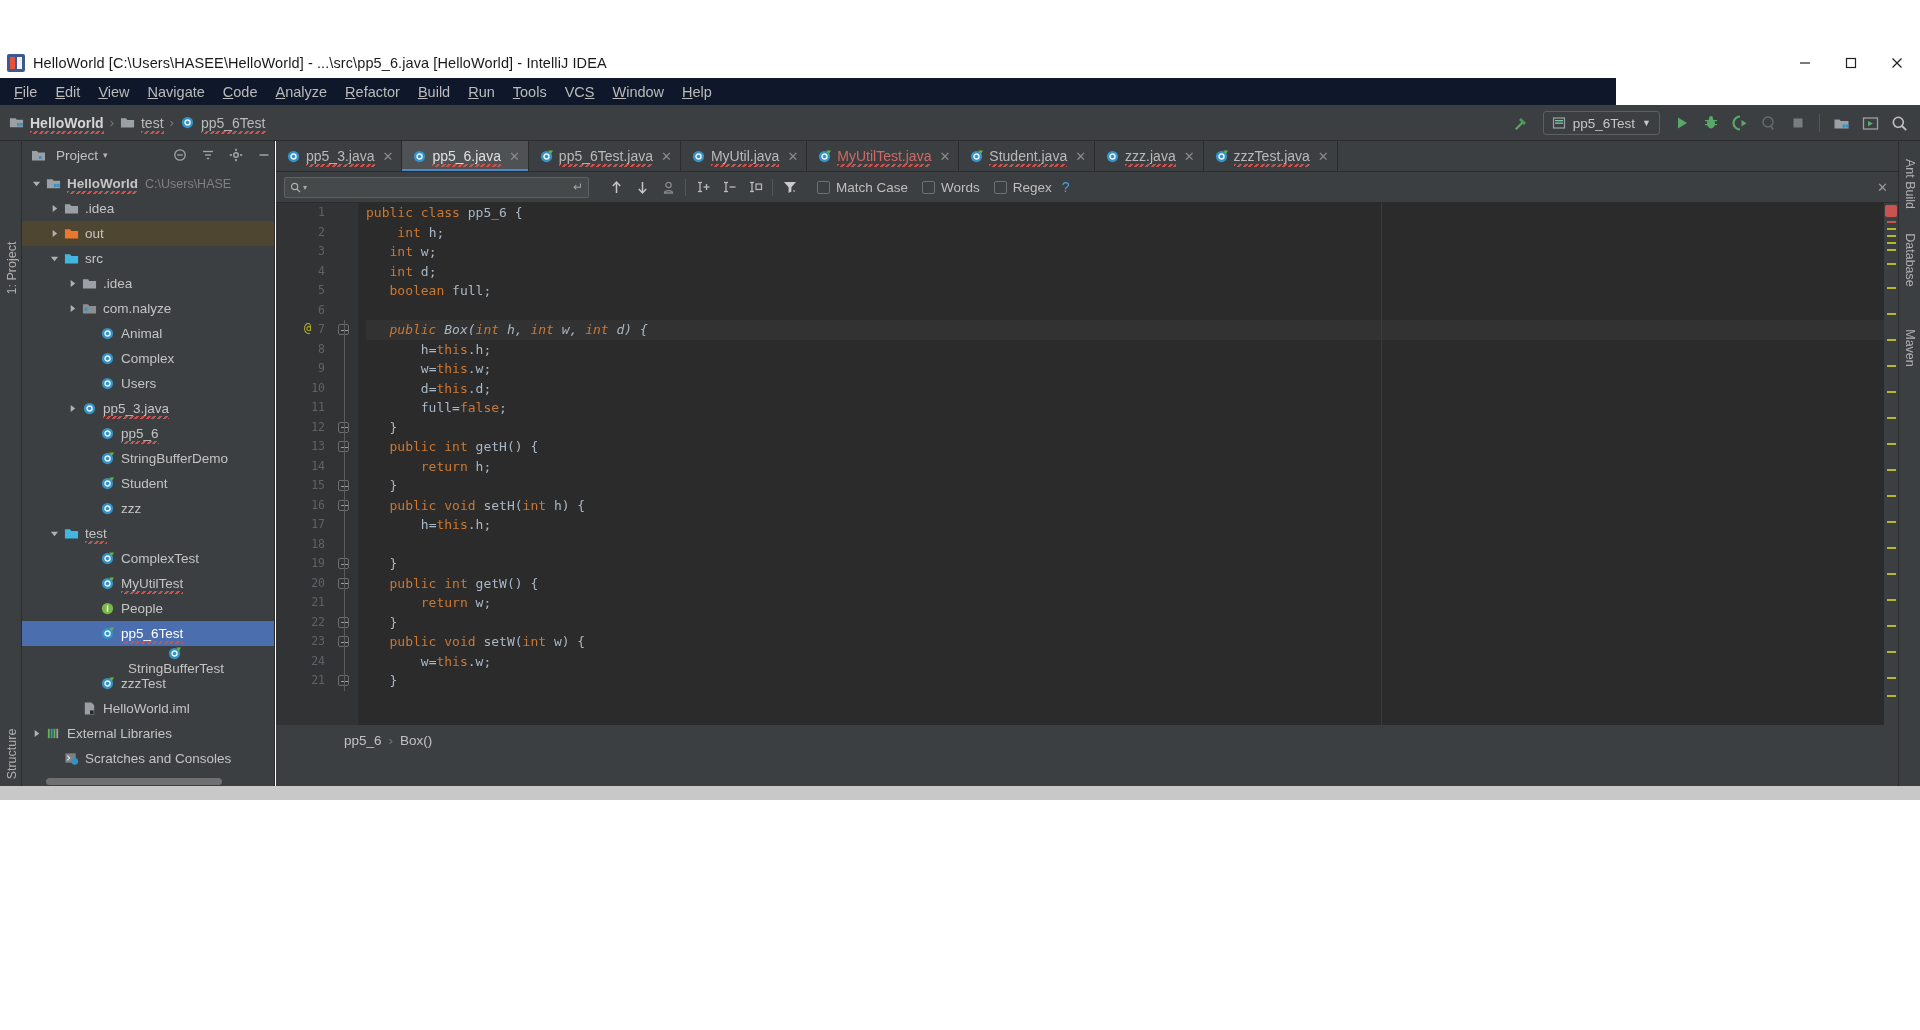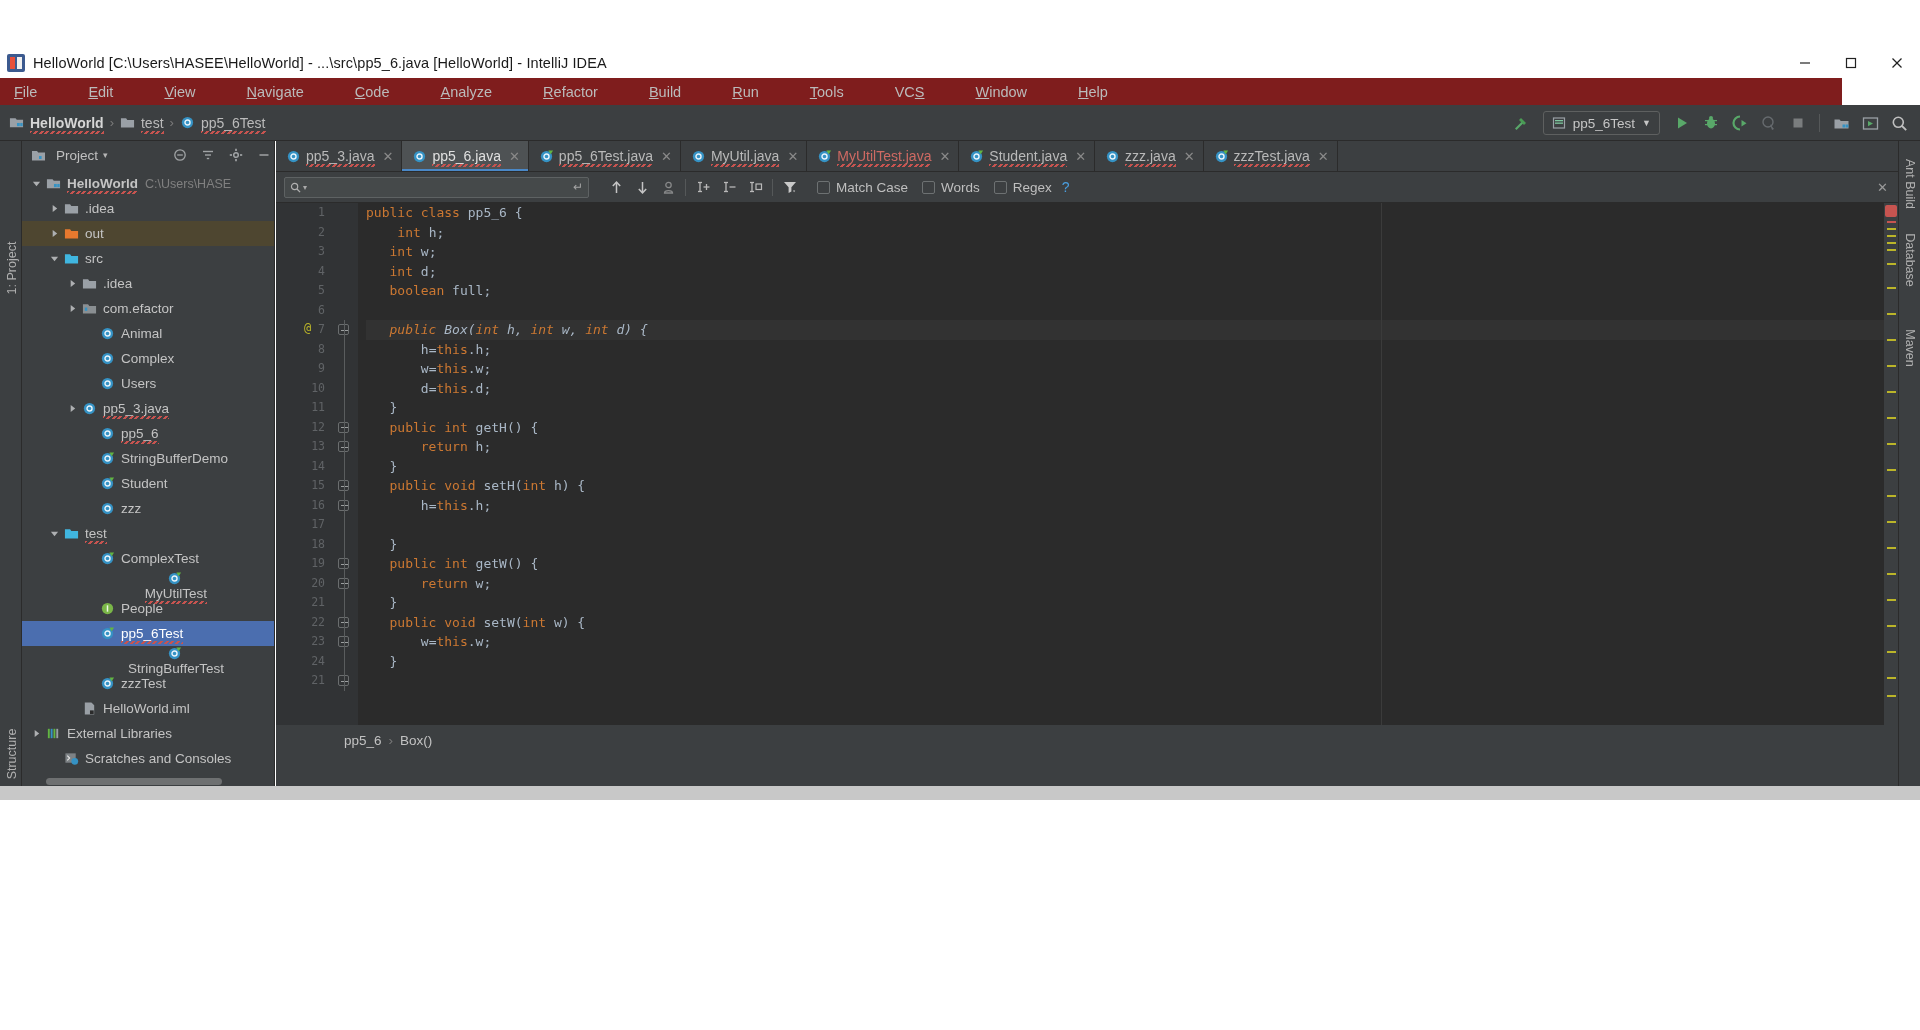--- a/index.html
+++ b/index.html
@@ -43,23 +43,23 @@
     display: flex; align-items: stretch;
   }
   .win-btn {
     width: 46px; display: flex; align-items: center; justify-content: center;
     color: #222; font-size: 15px; line-height: 1;
   }
   .win-btn svg { display: block; }
 
   
   .menubar {
-    position: absolute; left: 0; top: 30px; width: 1842px; height: 27px;
-    background: #7f1d1d;
-    display: flex; align-items: center; padding-left: 5px; gap: 33px;
+    position: absolute; left: 0; top: 30px; width: 1616px; height: 27px;
+    background: #0f172a;
+    display: flex; align-items: center; padding-left: 5px;
   }
   .menu-item {
     font-size: 14.5px; color: #bbbbbb;
     padding: 3px 9px; white-space: nowrap; cursor: default;
   }
   .menu-item .mn { text-decoration: underline; }
 
   
   .navbar {
     position: absolute; left: 0; top: 57px; width: 1920px; height: 36px;
@@ -518,21 +518,21 @@
             <svg width="9" height="9" viewBox="0 0 10 10">
               <path d="M3 1 L8 5 L3 9 Z" fill="#aeb0b2"></path>
             </svg>
           </span>
           <span class="ticon">
             <svg width="15" height="15" viewBox="0 0 16 16">
               <path d="M1 3.5 h5.5 l1.3 1.7 h7.2 v8 h-14 Z" fill="#8a8f92"></path>
               <rect x="3" y="7" width="2.6" height="3.5" fill="#3592c4"></rect>
             </svg>
           </span>
-          <span class="tlabel">com.efactor</span>
+          <span class="tlabel">com.nalyze</span>
         </div>
         <div class="tnode" style="padding-left: 60px;">
           <span class="twist"></span>
           <span class="ticon">
             <svg width="15" height="15" viewBox="0 0 16 16">
               <circle cx="8" cy="8" r="6" fill="#3592c4"></circle>
               <circle cx="8" cy="8" r="2.7" fill="none" stroke="#e6f3fb" stroke-width="1.5"></circle>
             </svg>
           </span>
           <span class="tlabel">Animal</span>
@@ -630,21 +630,21 @@
           <span class="twist"></span>
           <span class="ticon">
             <svg width="15" height="15" viewBox="0 0 16 16">
               <circle cx="8" cy="8" r="6" fill="#3592c4"></circle>
               <circle cx="8" cy="8" r="2.7" fill="none" stroke="#e6f3fb" stroke-width="1.5"></circle>
               <path d="M10 1.5 L15 1.5 L12.5 5.5 Z" fill="#62b543"></path>
             </svg>
           </span>
           <span class="tlabel">ComplexTest</span>
         </div>
-        <div class="tnode" style="padding-left: 60px; flex-direction: column;">
+        <div class="tnode" style="padding-left: 60px;">
           <span class="twist"></span>
           <span class="ticon">
             <svg width="15" height="15" viewBox="0 0 16 16">
               <circle cx="8" cy="8" r="6" fill="#3592c4"></circle>
               <circle cx="8" cy="8" r="2.7" fill="none" stroke="#e6f3fb" stroke-width="1.5"></circle>
               <path d="M10 1.5 L15 1.5 L12.5 5.5 Z" fill="#62b543"></path>
             </svg>
           </span>
           <span class="tlabel sq-err">MyUtilTest</span>
         </div>
@@ -1011,20 +1011,21 @@
       <div class="cline"><span class="kw">public</span><span> </span><span class="kw">class</span><span> </span><span class="id">pp5_6</span><span> </span><span>{</span></div>
           <div class="cline"><span>    </span><span class="kw">int</span><span> </span><span class="id">h</span><span>;</span></div>
           <div class="cline"><span>   </span><span class="kw">int</span><span> </span><span class="id">w</span><span>;</span></div>
           <div class="cline"><span>   </span><span class="kw">int</span><span> </span><span class="id">d</span><span>;</span></div>
           <div class="cline"><span>   </span><span class="kw">boolean</span><span> </span><span class="id">full</span><span>;</span></div>
           <div class="cline"></div>
           <div class="cline hl"><span>   </span><span class="kw">public</span><span> </span><span class="cls">Box</span><span>(</span><span class="kw">int</span><span> </span><span class="id">h</span><span>,</span><span> </span><span class="kw">int</span><span> </span><span class="id">w</span><span>,</span><span> </span><span class="kw">int</span><span> </span><span class="id">d</span><span>)</span><span> </span><span>{</span></div>
           <div class="cline"><span>       </span><span class="id">h</span><span>=</span><span class="kw">this</span><span>.</span><span class="id">h</span><span>;</span></div>
           <div class="cline"><span>       </span><span class="id">w</span><span>=</span><span class="kw">this</span><span>.</span><span class="id">w</span><span>;</span></div>
           <div class="cline"><span>       </span><span class="id">d</span><span>=</span><span class="kw">this</span><span>.</span><span class="id">d</span><span>;</span></div>
+          <div class="cline"><span>       </span><span class="id">full</span><span>=</span><span class="kw">false</span><span>;</span></div>
           <div class="cline"><span>   </span><span>}</span></div>
           <div class="cline"><span>   </span><span class="kw">public</span><span> </span><span class="kw">int</span><span> </span><span class="id">getH</span><span>()</span><span> </span><span>{</span></div>
           <div class="cline"><span>       </span><span class="kw">return</span><span> </span><span class="id">h</span><span>;</span></div>
           <div class="cline"><span>   </span><span>}</span></div>
           <div class="cline"><span>   </span><span class="kw">public</span><span> </span><span class="kw">void</span><span> </span><span class="id">setH</span><span>(</span><span class="kw">int</span><span> </span><span class="id">h</span><span>)</span><span> </span><span>{</span></div>
           <div class="cline"><span>       </span><span class="id">h</span><span>=</span><span class="kw">this</span><span>.</span><span class="id">h</span><span>;</span></div>
           <div class="cline"></div>
           <div class="cline"><span>   </span><span>}</span></div>
           <div class="cline"><span>   </span><span class="kw">public</span><span> </span><span class="kw">int</span><span> </span><span class="id">getW</span><span>()</span><span> </span><span>{</span></div>
           <div class="cline"><span>       </span><span class="kw">return</span><span> </span><span class="id">w</span><span>;</span></div>

